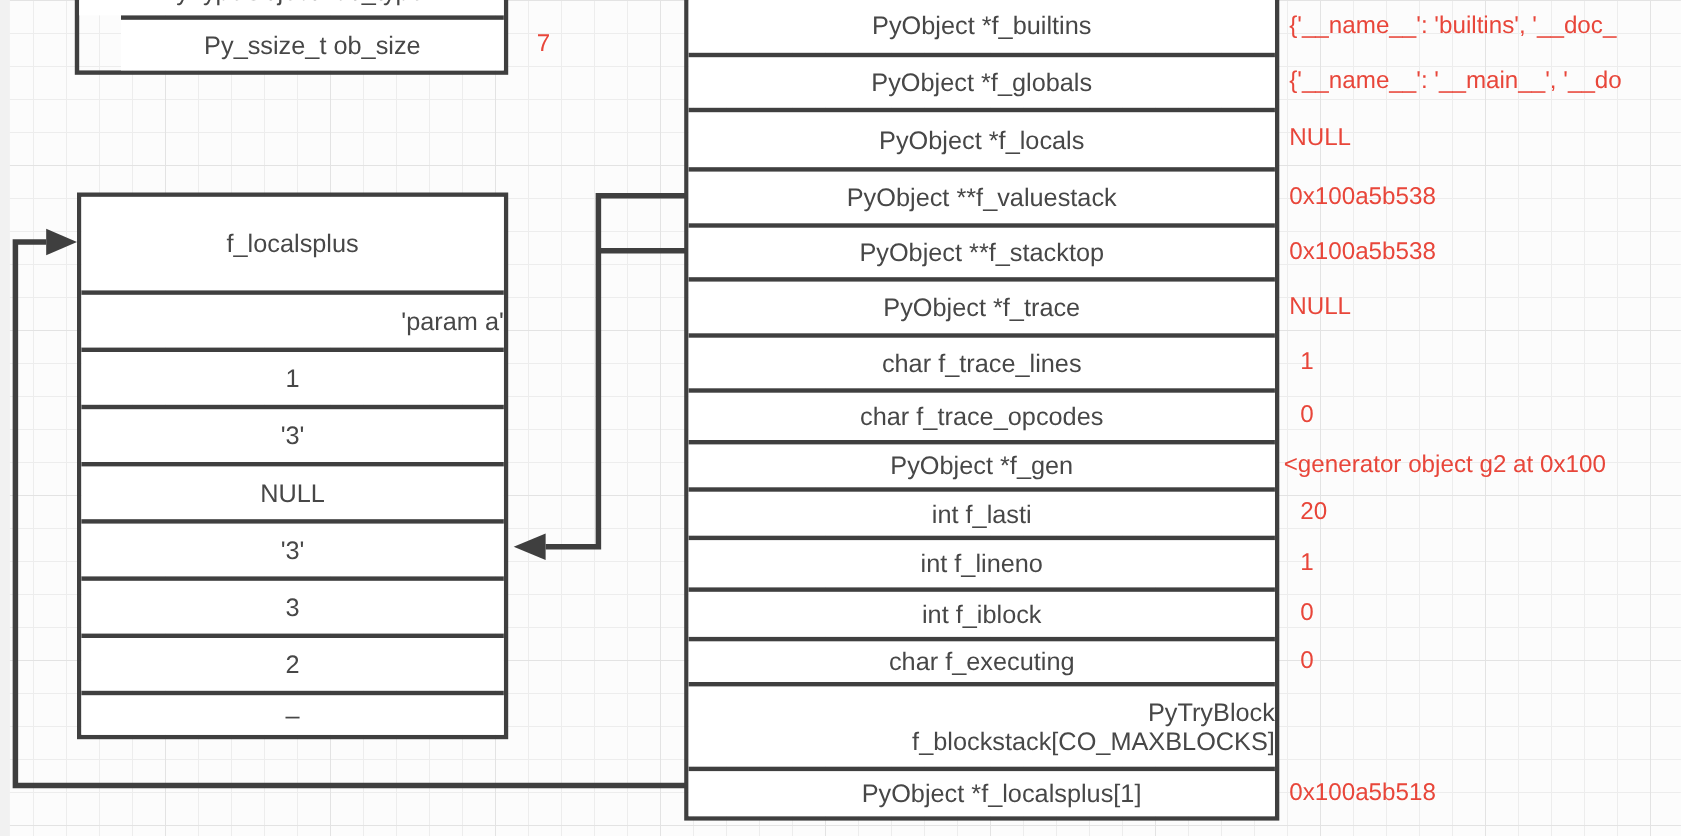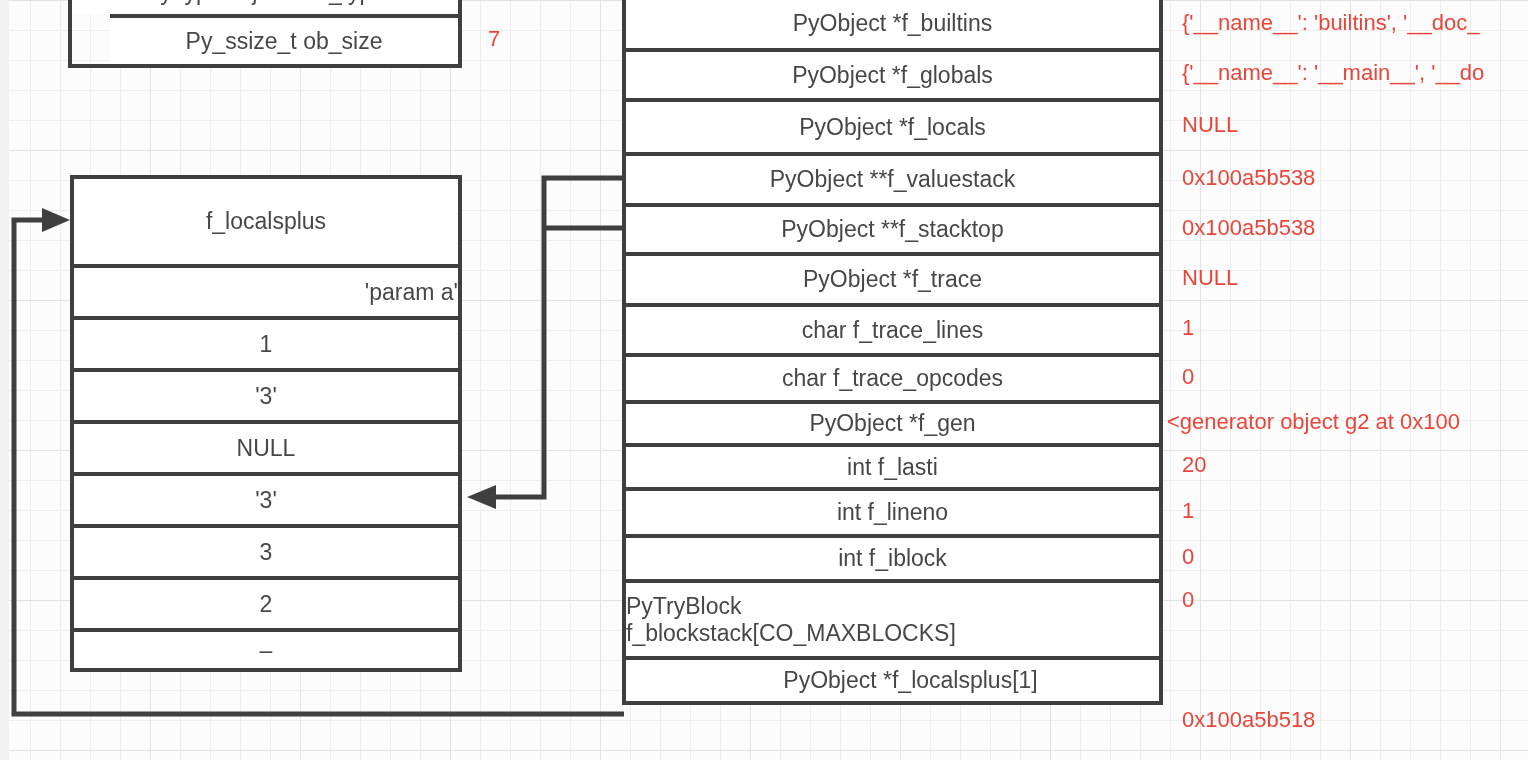--- a/index.html
+++ b/index.html
@@ -16,25 +16,25 @@
     color:#474747;
   }
   .edge-strip{position:absolute;left:0;top:0;width:9px;height:760px;background:#f1f1f1;}
   .sbox{position:absolute;border:4px solid #3f3f3f;background:transparent;box-sizing:border-box;}
   .srow{box-sizing:border-box;border-top:4px solid #3f3f3f;display:flex;align-items:center;justify-content:center;
         text-align:center;font-size:23px;background:#ffffff;line-height:1.15;}
   .srow.first{border-top:none;}
   .vals{position:absolute;left:1170px;top:-2px;width:360px;}
   .vrow{box-sizing:border-box;display:flex;align-items:center;font-size:22px;color:#e8463a;white-space:nowrap;overflow:visible;}
   .vrow .num{padding-left:12px;}
-  .vrow .txt{padding-left:12px;}
+  .vrow .txt{padding-left:2px;}
   .red7{position:absolute;left:488px;top:14px;height:50px;display:flex;align-items:center;
         font-size:22px;color:#e8463a;}
   svg.conn{position:absolute;left:0;top:0;pointer-events:none;}
-  .blk2{display:flex;flex-direction:column;align-items:flex-start;justify-content:center;}
+  .blk2{display:flex;flex-direction:column;align-items:flex-end;justify-content:center;}
 </style>
 </head>
 <body>
 
 <div class="edge-strip"></div>
 
 <div class="sbox" style="left:68px;top:-34px;width:394px;">
   <div class="srow first" style="height:44px;">
     <span>PyTypeObject *ob_type</span>
   </div>
@@ -104,20 +104,23 @@
     </div>
   <div class="srow" style="height:44px;">
       <span>int f_lasti</span>
     </div>
   <div class="srow" style="height:47px;">
       <span>int f_lineno</span>
     </div>
   <div class="srow" style="height:45px;">
       <span>int f_iblock</span>
     </div>
+  <div class="srow" style="height:41px;">
+      <span>char f_executing</span>
+    </div>
   <div class="srow blk2" style="height:77px;">
     <span>PyTryBlock</span>
     <span>f_blockstack[CO_MAXBLOCKS]</span>
   </div>
   <div class="srow" style="height:45px;padding-left:36px;">
       <span>PyObject *f_localsplus[1]</span>
     </div>
 </div>
 
 <div class="vals">

